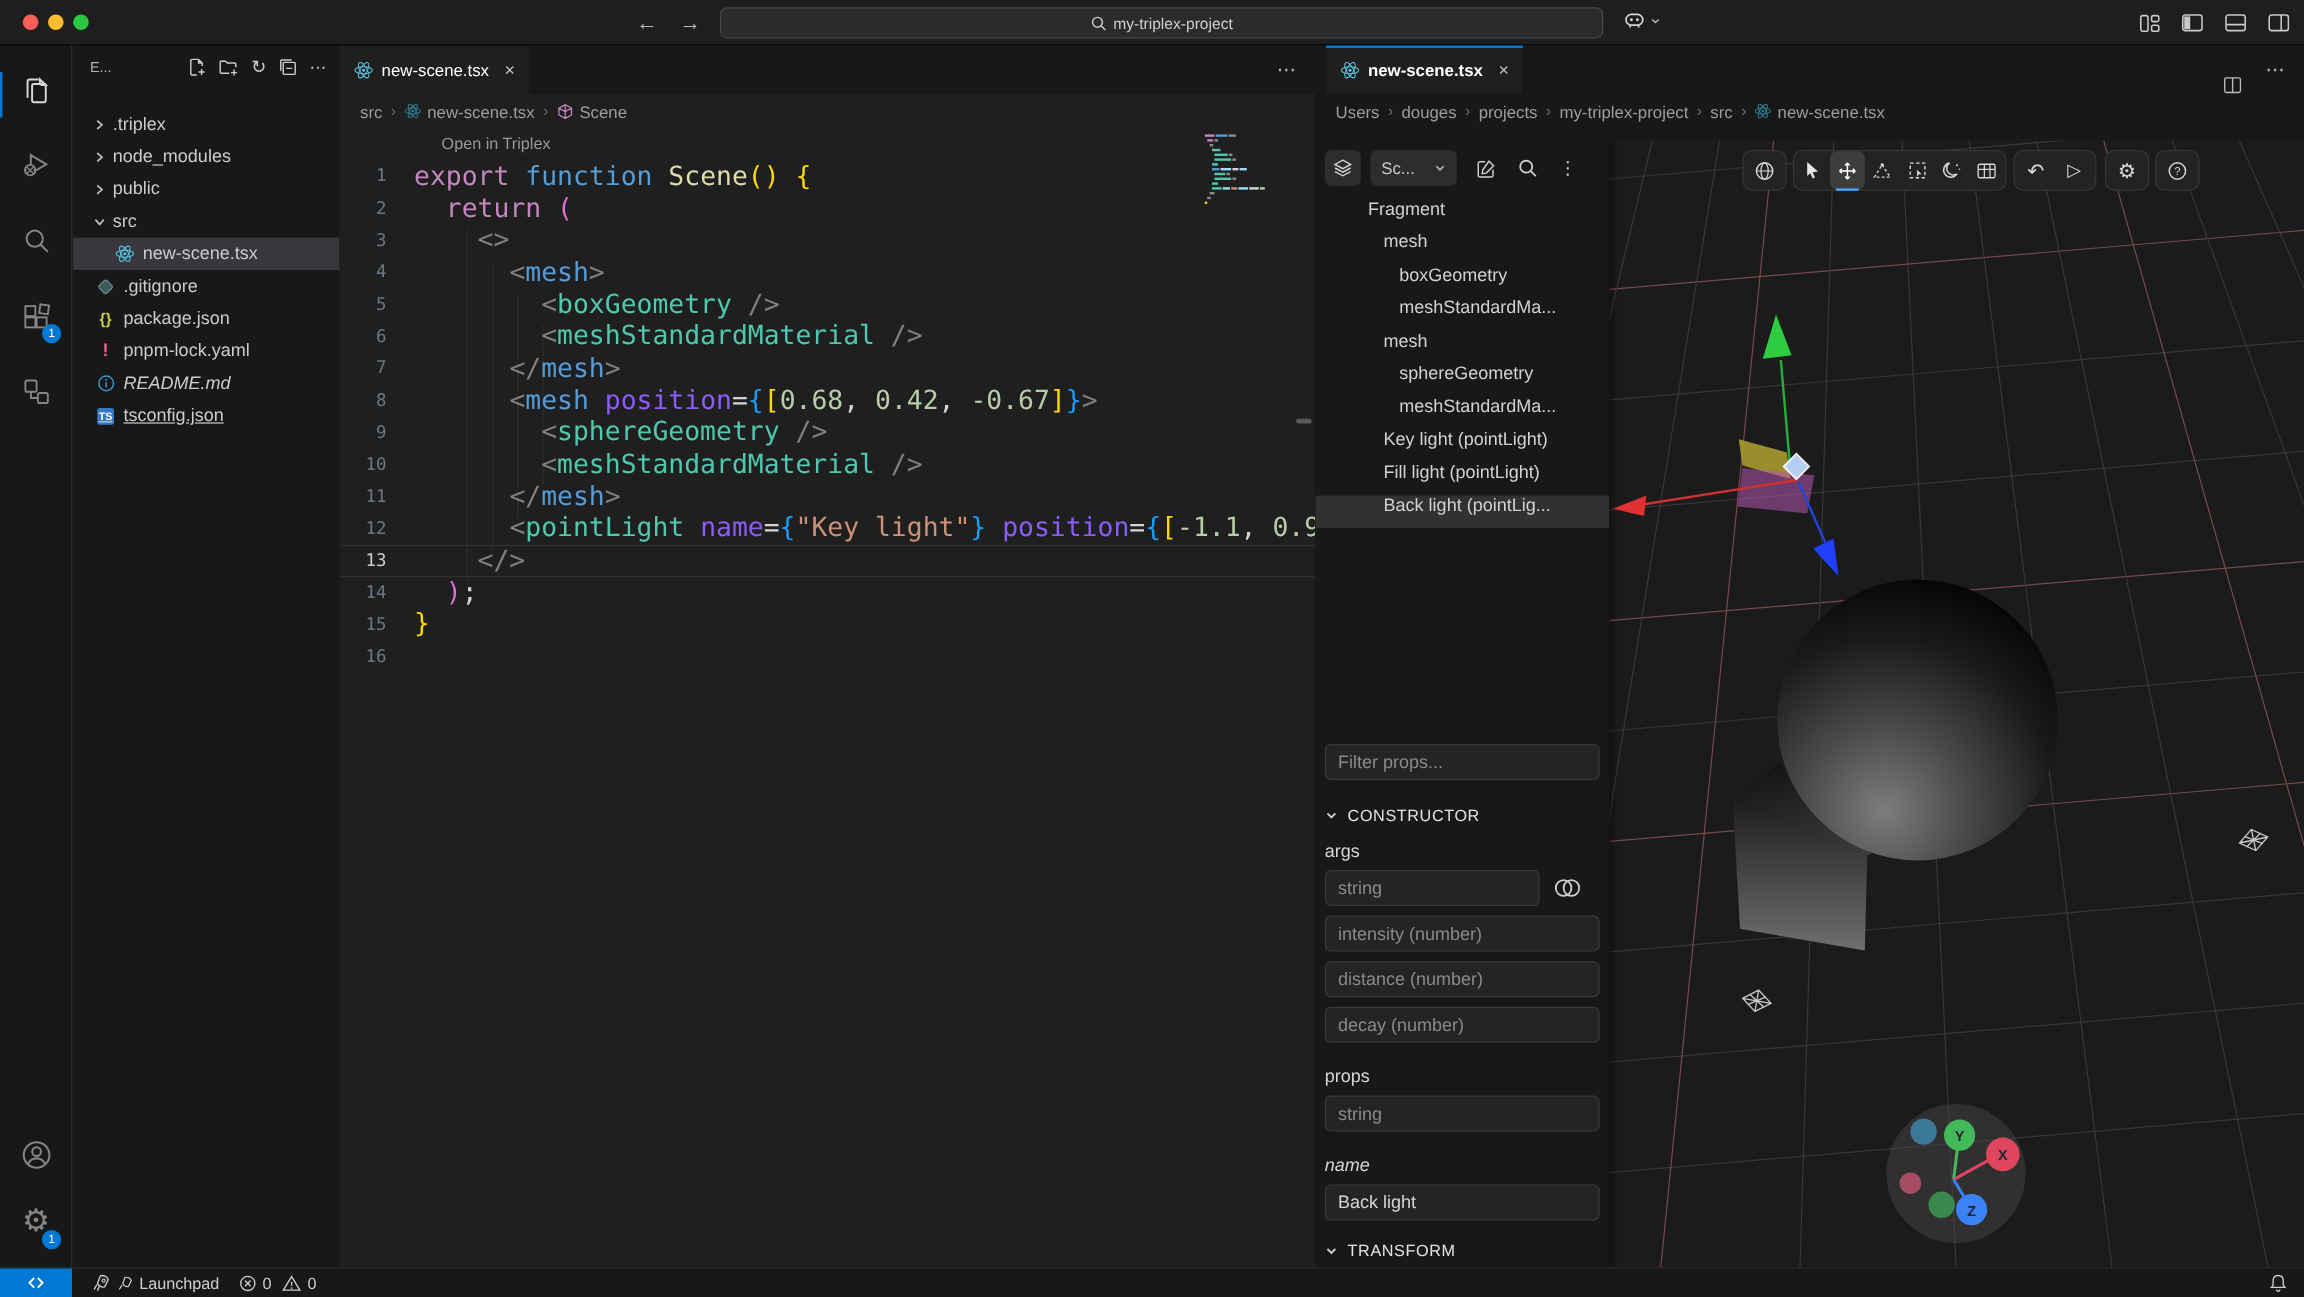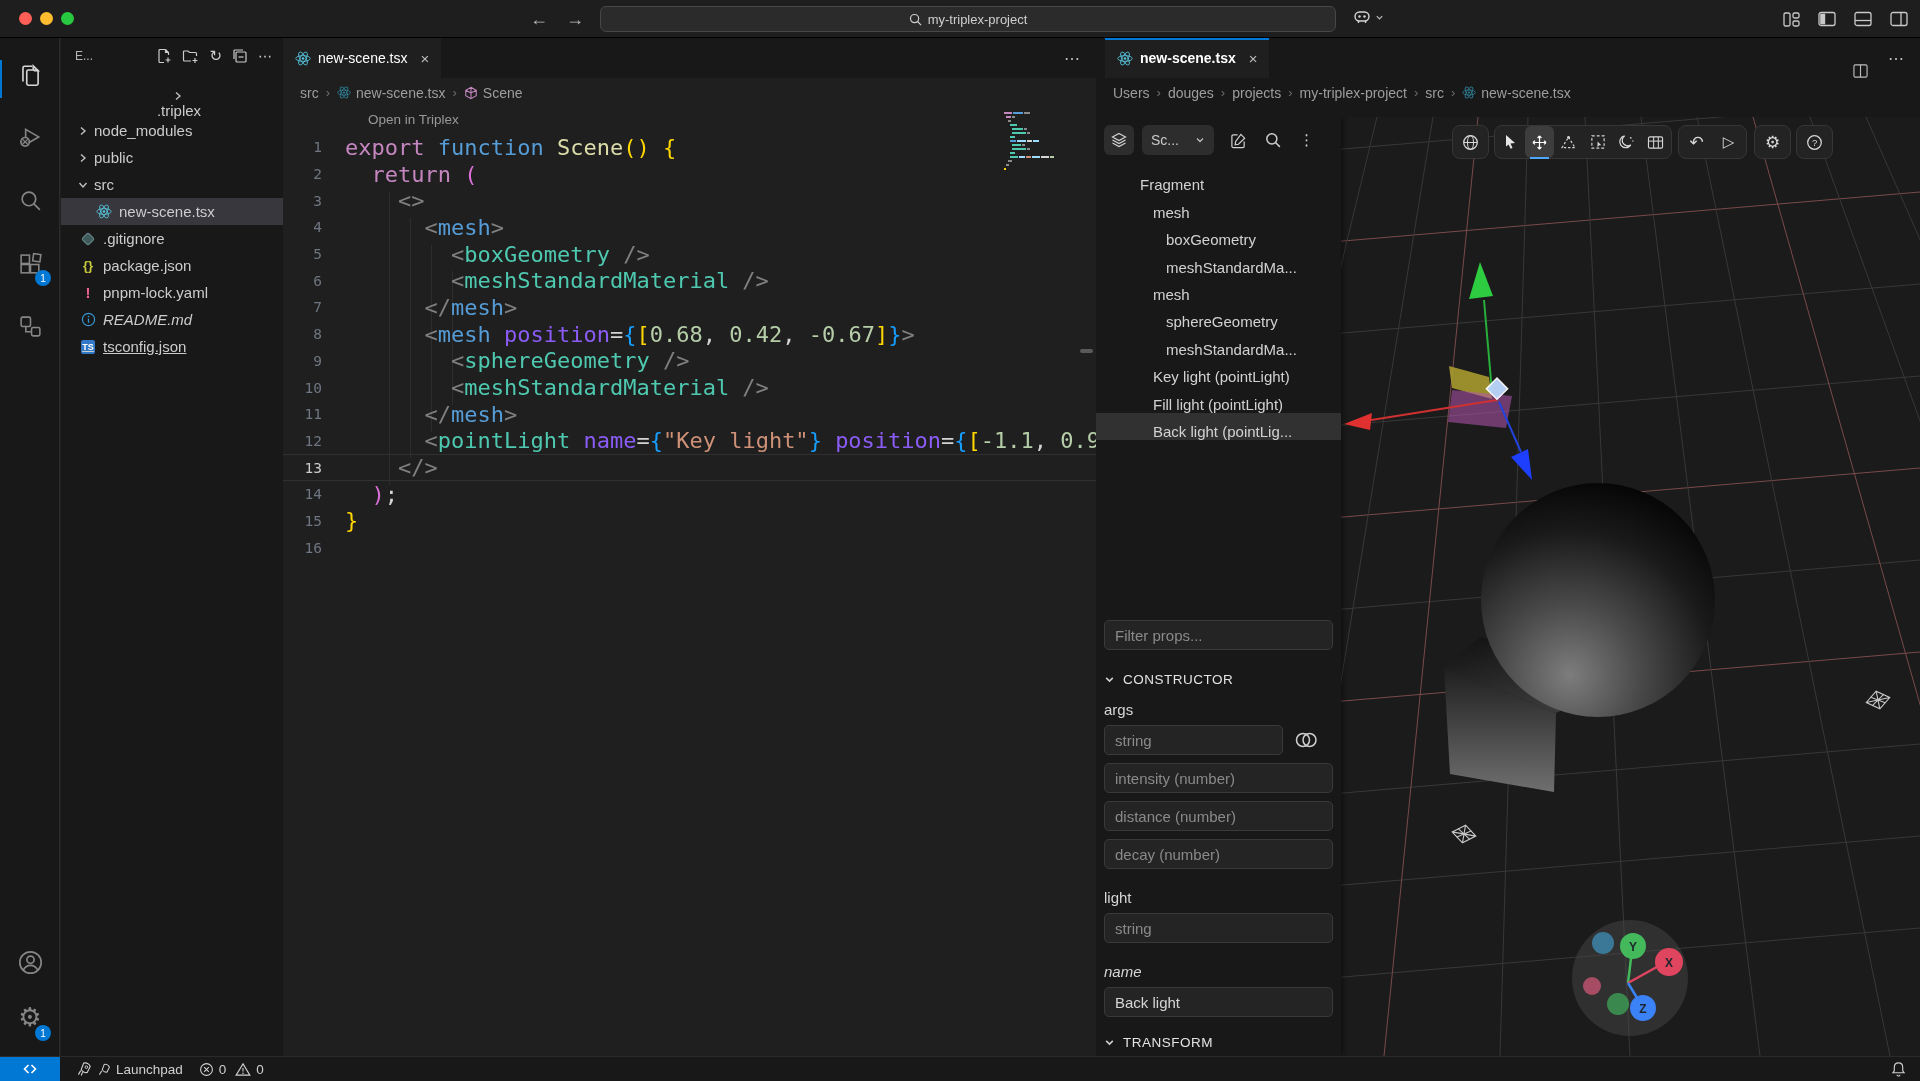--- a/index.html
+++ b/index.html
@@ -57,21 +57,21 @@
   .iguide { position:absolute; width:1px; background:#2d2d2d; }
 
   
   #rightpanel { position:absolute; left:1096px; top:38px; width:824px; height:1018px; background:#181818; }
   #tabbar2 { position:absolute; left:0; top:0; width:100%; height:40px; background:#181818; }
   #viewport { position:absolute; left:0; top:79px; width:824px; height:939px; background:#1b1b1b; overflow:hidden; }
   #scenepanel { position:absolute; left:0; top:0; width:245px; height:939px; background:#181818; box-shadow:2px 0 6px rgba(0,0,0,.45); z-index:3; overflow:hidden; }
   #sp-toolbar { position:absolute; left:8px; top:8px; display:flex; align-items:center; gap:8px; }
   .sp-btn { height:30px; background:#2d2d2d; border-radius:6px; display:flex; align-items:center; justify-content:center; color:#d2d2d2; }
   #scene-tree { position:absolute; left:0; top:49px; width:100%; }
-  .t-row { height:27.4px; display:flex; align-items:flex-end; font-size:15px; color:#d2d2d2; white-space:nowrap; cursor:pointer; }
+  .t-row { height:27.4px; display:flex; align-items:flex-start; font-size:15px; color:#d2d2d2; white-space:nowrap; cursor:pointer; }
   .t-row.selected { background:#313131; }
   #props { position:absolute; left:0; top:503px; width:100%; padding:0 8px; color:#d6d6d6; }
   .inp { width:100%; height:30px; background:#242424; border:1px solid #3a3a3a; border-radius:5px; color:#d6d6d6;
          font-size:15px; padding:0 10px; font-family:"Liberation Sans",sans-serif; outline:none; }
   .inp::placeholder { color:#8a8a8a; }
   .sec-head { display:flex; align-items:center; gap:8px; font-size:13.5px; font-weight:normal; letter-spacing:.5px; color:#e3e3e3; }
   .fld-label { font-size:15px; margin:14px 0 7px 0; }
   .italic { font-style:italic; }
   .fld-row { display:flex; align-items:center; gap:10px; margin-bottom:8px; }
 
@@ -205,21 +205,21 @@
       <span style="font-size:15px">↻</span>
       <svg width="16" height="16" viewBox="0 0 16 16">
           <rect x="4" y="4" width="10" height="10" rx="1" fill="none" stroke="currentColor" stroke-width="1.2"></rect>
           <path d="M6.5 9 H11.5" stroke="currentColor" stroke-width="1.2"></path>
           <path d="M2 11 V3 a1 1 0 0 1 1 -1 H11" fill="none" stroke="currentColor" stroke-width="1.2"></path>
         </svg>
       <span style="font-size:14px;letter-spacing:1px">⋯</span>
     </span>
   </div>
   <div id="file-tree">
-      <div class="f-row" style="padding-left: 14px; flex-direction: column;">
+      <div class="f-row" style="padding-left: 14px;">
         <span class="f-chev">
           <svg width="12" height="12" viewBox="0 0 12 12">
             <path d="M4 2.5 L8 6 L4 9.5" fill="none" stroke="#c0c0c0" stroke-width="1.4"></path>
           </svg>
         </span>
         <span>.triplex</span>
       </div>
       <div class="f-row" style="padding-left: 14px;">
         <span class="f-chev">
           <svg width="12" height="12" viewBox="0 0 12 12">
@@ -709,21 +709,21 @@
         </div>
         <div class="fld-row">
             <input class="inp" placeholder="intensity (number)" style="">
           </div>
         <div class="fld-row">
             <input class="inp" placeholder="distance (number)" style="">
           </div>
         <div class="fld-row">
             <input class="inp" placeholder="decay (number)" style="">
           </div>
-        <div class="fld-label" style="margin-top:20px">light</div>
+        <div class="fld-label" style="margin-top:20px">props</div>
         <div class="fld-row">
             <input class="inp" placeholder="string" style="">
           </div>
         <div class="fld-label italic" style="margin-top:20px">name</div>
         <div class="fld-row">
             <input class="inp" value="Back light" style="">
           </div>
         <div class="sec-head" style="margin-top:18px">
           <svg width="11" height="11" viewBox="0 0 10 10">
               <path d="M2 3.5 L5 6.5 L8 3.5" fill="none" stroke="#cfcfcf" stroke-width="1.4"></path>

